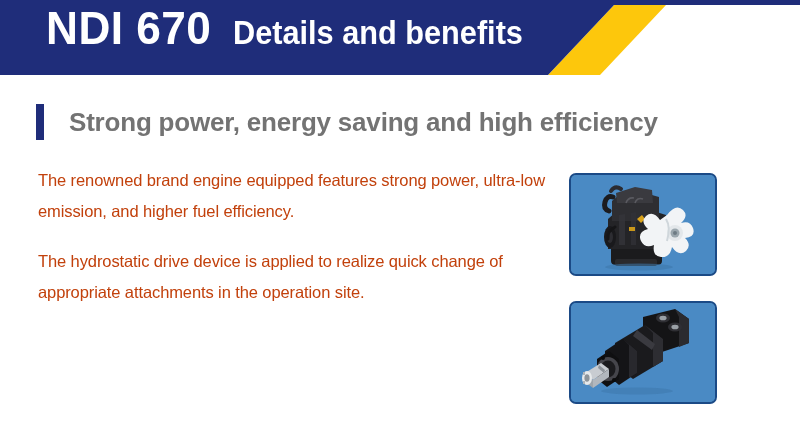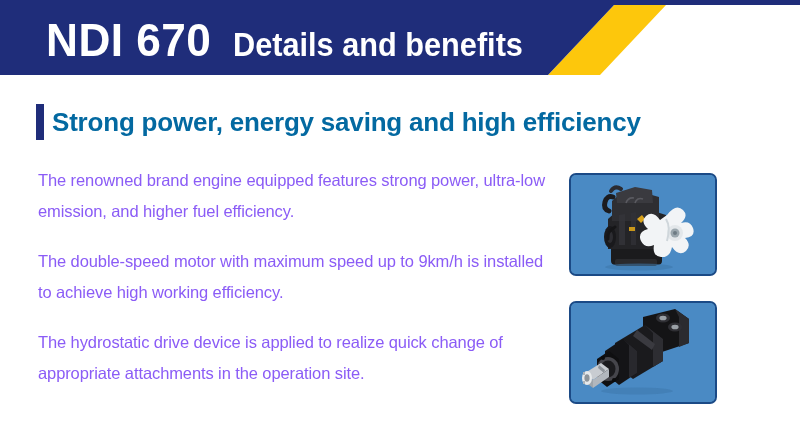--- a/index.html
+++ b/index.html
@@ -35,21 +35,21 @@
   }
   .hdr-svg {
     position: absolute;
     left: 0;
     top: 0;
     display: block;
   }
   #header-title {
     position: absolute;
     left: 46px;
-    top: 16px;
+    top: 4px;
     height: 62px;
     display: flex;
     align-items: baseline;
     white-space: nowrap;
     z-index: 4;
   }
   .title-main {
     font-family: "Liberation Sans Narrow", "Liberation Sans", sans-serif;
     font-weight: bold;
     font-size: 47px;
@@ -85,38 +85,38 @@
     background: #1f2d7a;
     flex: 0 0 8px;
     margin-top: 1px;
     margin-bottom: 1px;
   }
   #heading-text {
     font-family: "Liberation Sans", sans-serif;
     font-weight: bold;
     font-size: 26px;
     line-height: 38px;
-    color: #0369a1;
-    margin-left: 8px;
+    color: #737373;
+    margin-left: 25px;
     white-space: nowrap;
     letter-spacing: -0.2px;
   }
 
   
   #body-column {
     position: absolute;
     left: 38px;
     top: 165px;
     width: 510px;
   }
   .para {
     font-family: "Liberation Sans", sans-serif;
     font-size: 16.5px;
     line-height: 31px;
-    color: #8b5cf6;
+    color: #c2410c;
     margin: 0 0 19px 0;
     letter-spacing: -0.1px;
   }
   .para:last-child { margin-bottom: 0; }
 
   
   .img-panel {
     position: absolute;
     width: 148px;
     height: 103px;
@@ -153,21 +153,20 @@
     </div>
   </div>
 
   <div id="section-heading">
     <div id="heading-bar"></div>
     <div id="heading-text">Strong power, energy saving and high efficiency</div>
   </div>
 
   <div id="body-column">
     <p class="para">The renowned brand engine equipped features strong power, ultra-low emission, and higher fuel efficiency.</p>
-    <p class="para">The double-speed motor with maximum speed up to 9km/h is installed to achieve high working efficiency.</p>
     <p class="para">The hydrostatic drive device is applied to realize quick change of appropriate attachments in the operation site.</p>
   </div>
 
   <div class="img-panel" id="panel-engine">
     <svg class="panel-svg" viewBox="0 0 144 99" preserveAspectRatio="xMidYMid meet">
       <rect x="0" y="0" width="144" height="99" fill="#4a8ac4"></rect>
       <g>
 
         <path d="M40 72 L40 86 Q40 90 45 90 L86 90 Q91 90 91 86 L91 70 Z" fill="#1b1b1d"></path>
         <rect x="44" y="84" width="42" height="7" rx="2" fill="#2a2a2d"></rect>

